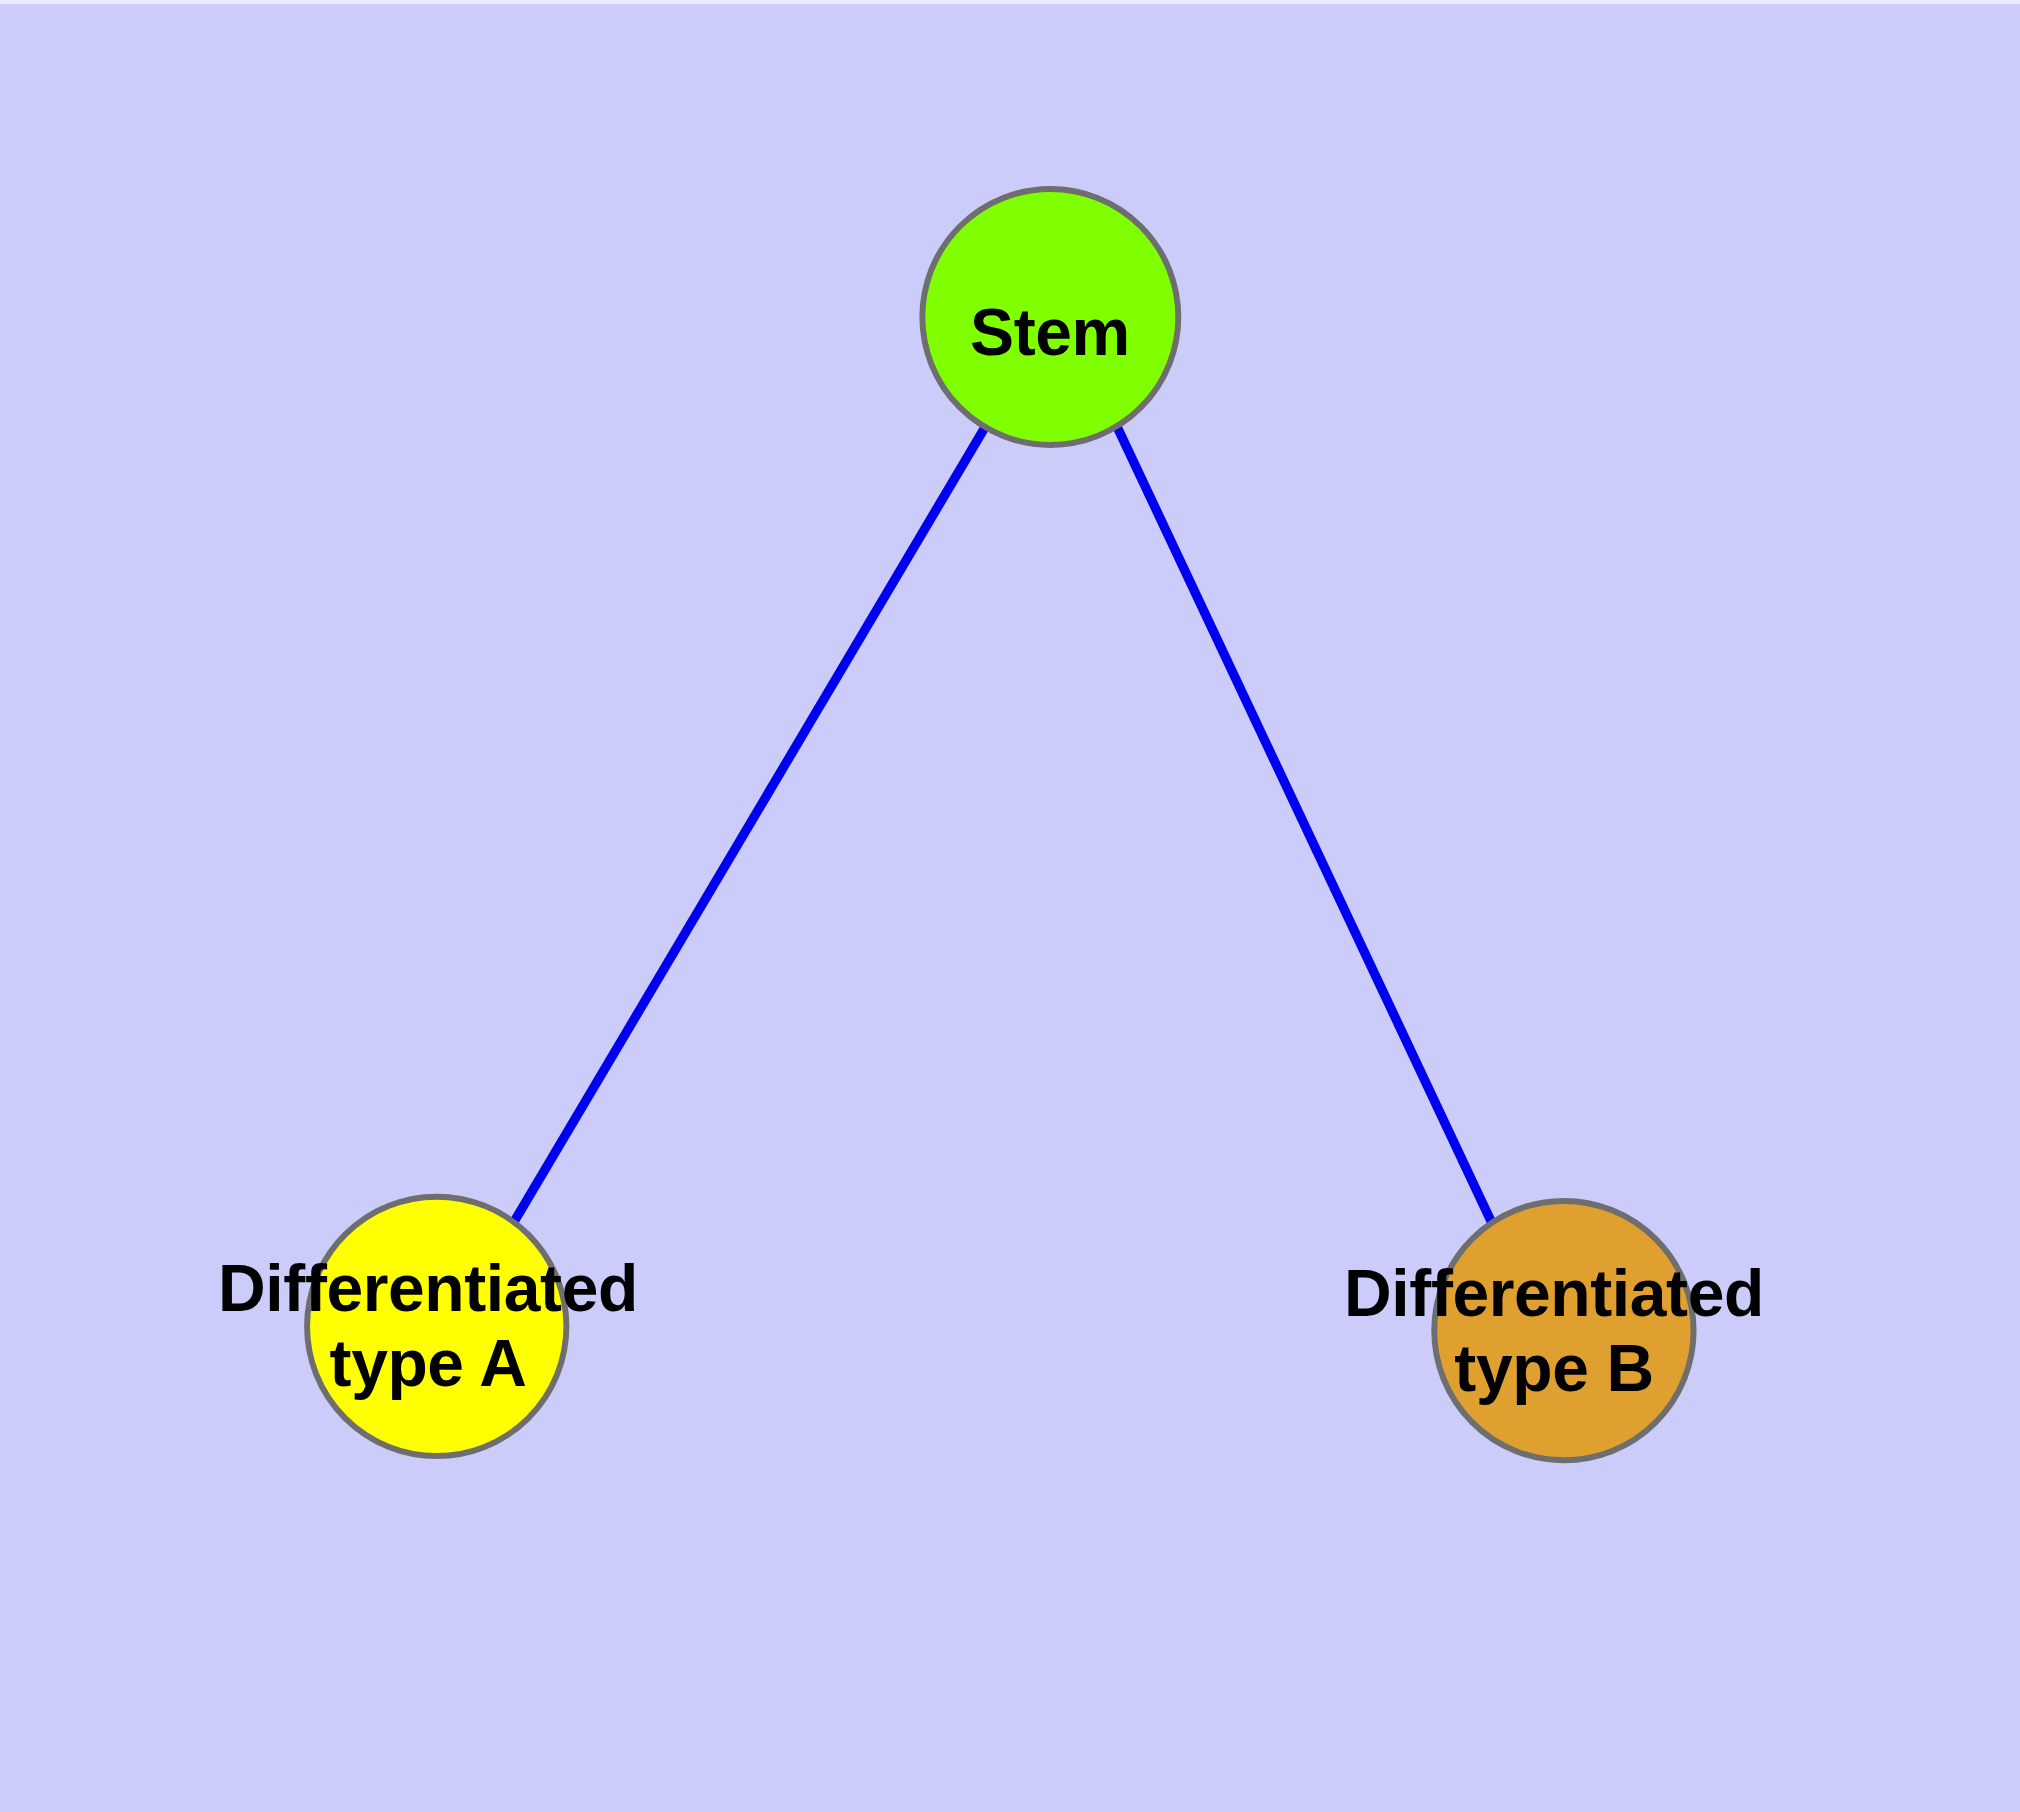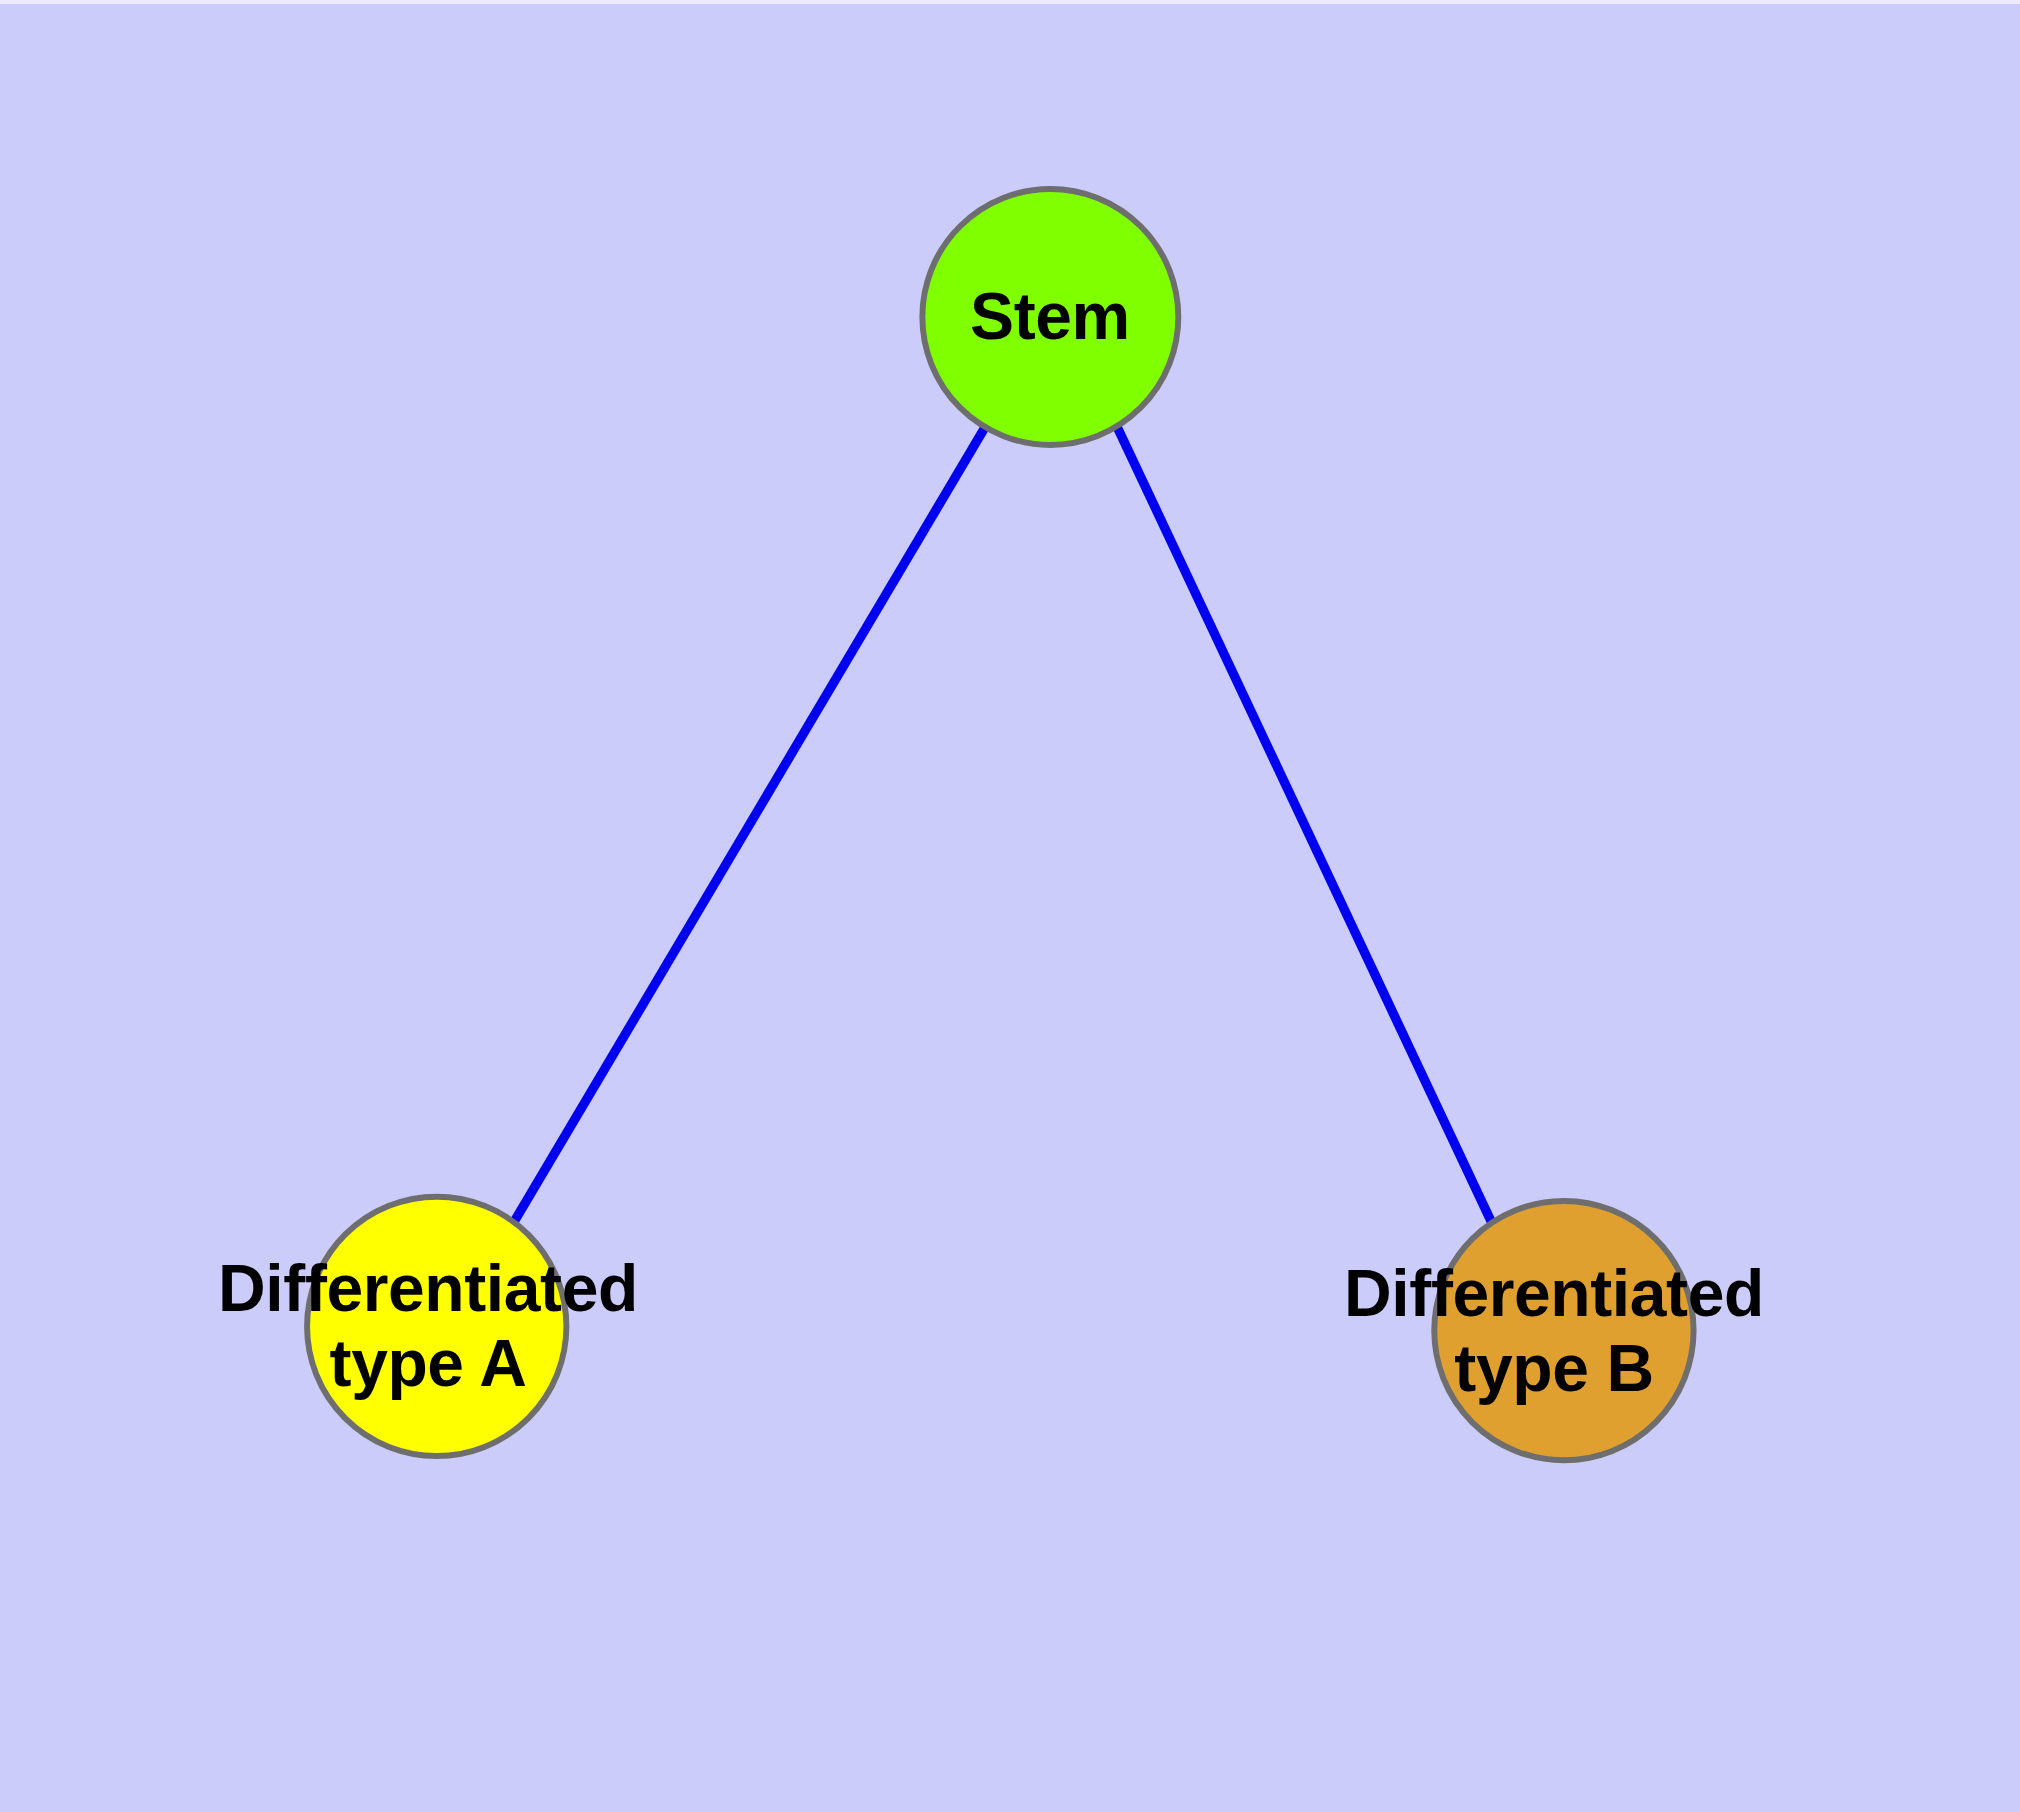--- a/index.html
+++ b/index.html
@@ -82,21 +82,21 @@
       <line class="edge-line" x1="1318" y1="504" x2="1760" y2="1443" stroke="#0000f0"></line>
     </g>
 
     <g>
       <circle class="node-circle" cx="515" cy="1565" r="153" fill="#ffff00" stroke="#6e6e6e"></circle>
       <circle class="node-circle" cx="1845" cy="1570" r="153" fill="#e0a030" stroke="#6e6e6e"></circle>
       <circle class="node-circle" cx="1239" cy="374" r="151" fill="#80ff00" stroke="#6e6e6e"></circle>
     </g>
   </svg>
 
-  <div class="node-label" id="label-stem" style="color: rgb(0, 0, 0);">Stem</div>
+  <div class="node-label" id="label-stem" style="color: rgb(0, 0, 0); margin-top: 16px;">Stem</div>
 
   <div class="node-label" id="label-type-a" style="color: rgb(0, 0, 0);">Differentiated
 type A</div>
 
   <div class="node-label" id="label-type-b" style="color: rgb(0, 0, 0);">Differentiated
 type B</div>
 
 </div>
 
 

